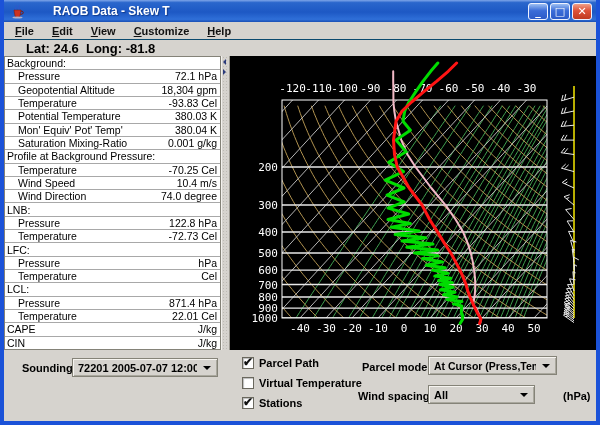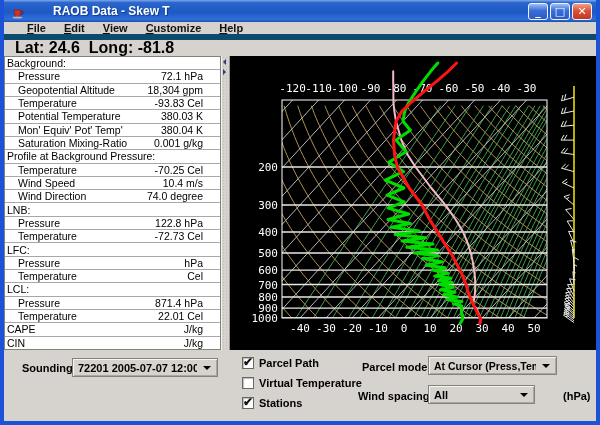--- a/index.html
+++ b/index.html
@@ -22,39 +22,39 @@
   .tb-btn{
     width:20px;height:17px;border-radius:3px;border:1px solid #eef2ff;
     color:#fff;font-size:11px;line-height:15px;text-align:center;font-weight:bold;
     background:linear-gradient(180deg,#9cbef2,#3a6cd8 45%,#2c5bc8);
     cursor:default;font-family:"DejaVu Sans",sans-serif;
   }
   .tb-btn.close{background:linear-gradient(180deg,#f0a088,#dd5138 45%,#c03a20);}
   
   .menubar{
     height:18px;flex:0 0 18px;display:flex;align-items:center;background:#d6d3ce;
-    border-bottom:6px solid #0c4a6e;padding-left:14px;
+    border-bottom:1px solid #0c4a6e;padding-left:2px;
   }
   .menu-item{padding:1px 9px;font-size:11px;font-weight:bold;color:#111;}
   .menu-item .mn{text-decoration:underline;}
   
-  .statusbar{height:16px;flex:0 0 16px;display:flex;align-items:center;padding-left:11px;
-    font-size:16px;font-weight:bold;color:#000;white-space:pre;}
+  .statusbar{height:16px;flex:0 0 16px;display:flex;align-items:center;padding-left:22px;
+    font-size:13px;font-weight:bold;color:#000;white-space:pre;}
   
   .main{flex:0 0 294px;height:294px;display:flex;}
   .table-panel{
     width:217px;flex:0 0 217px;background:#fff;border:1px solid #848278;
     display:flex;flex-direction:column;overflow:hidden;
   }
   .trow{flex:1 1 auto;display:flex;align-items:center;border-bottom:1px solid #a8a8a8;
     font-size:10.5px;color:#000;overflow:hidden;}
   .trow:last-child{border-bottom:none;}
   .trow .tlabel{flex:1 1 auto;padding-left:13px;white-space:nowrap;}
   .trow.section .tlabel{padding-left:2px;}
-  .trow .tvalue{flex:0 0 auto;padding-right:17px;white-space:nowrap;text-align:right;}
+  .trow .tvalue{flex:0 0 auto;padding-right:3px;white-space:nowrap;text-align:right;}
   .splitter{
     width:9px;flex:0 0 9px;background:#d6d3ce;position:relative;
     border-left:1px solid #f4f2ee;border-right:1px solid #9a978f;
     background-image:radial-gradient(#bdbab4 0.8px, transparent 0.8px);background-size:3px 3px;
   }
   .sp-arrow{position:absolute;left:1px;width:0;height:0;border:3px solid transparent;}
   .sp-left{top:3px;border-right-color:#2a3a7a;border-left-width:0;}
   .sp-right{top:13px;border-left-color:#2a3a7a;border-right-width:0;}
   .chart-panel{flex:1 1 auto;background:#000;}
   

